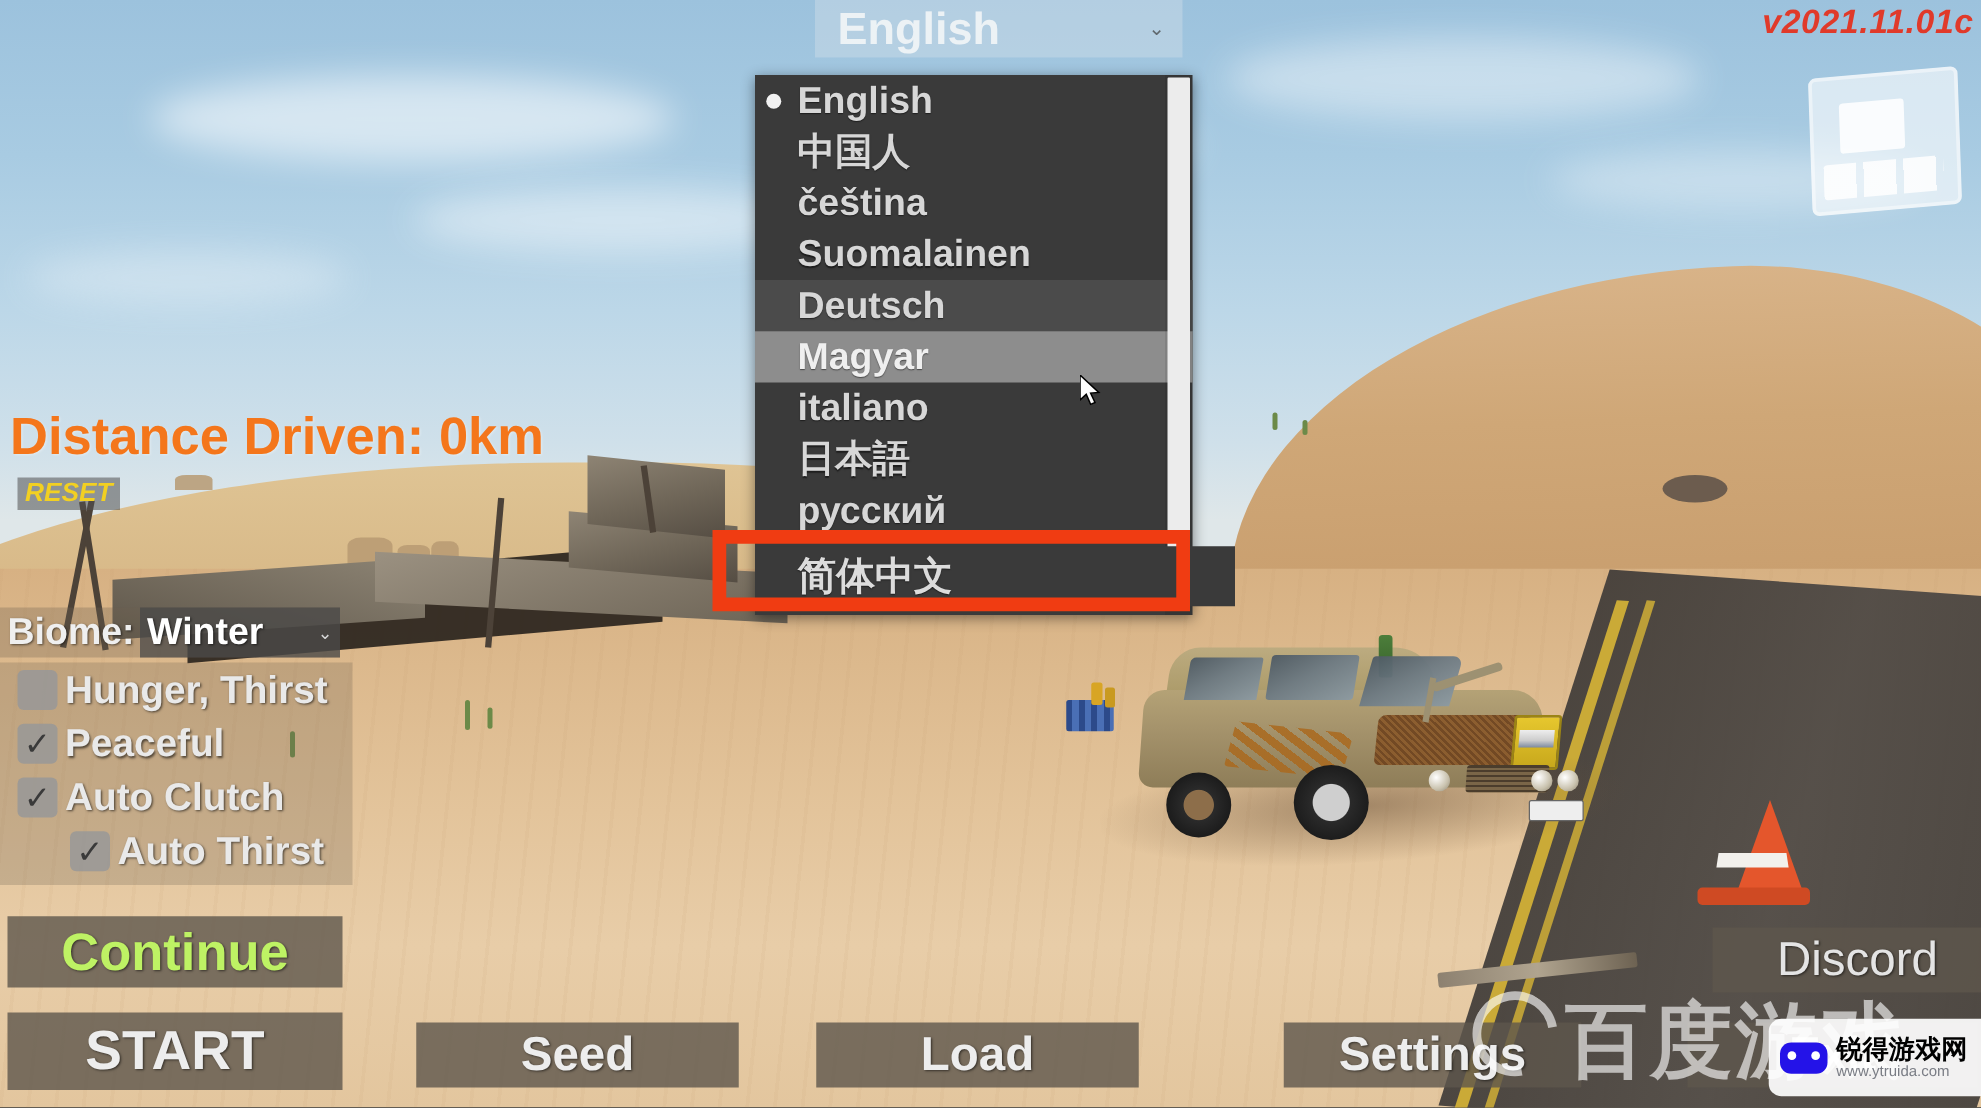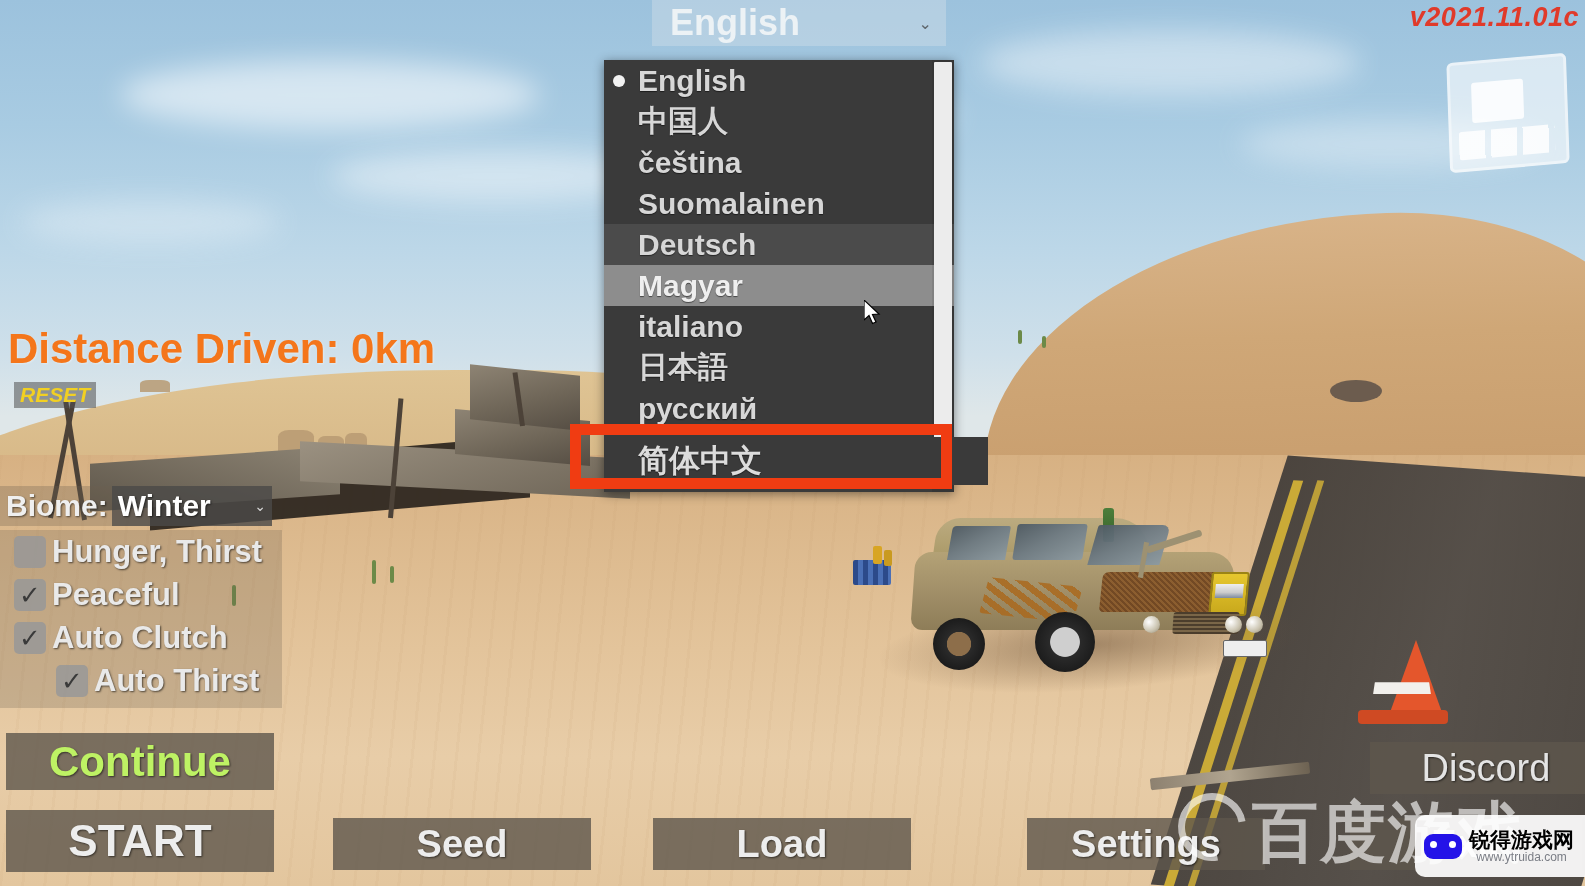--- a/index.html
+++ b/index.html
@@ -516,21 +516,21 @@
     margin-right: 7px;
   }
   #wm-ruide .pad:before, #wm-ruide .pad:after {
     content:""; position:absolute; top:7px; width:7px; height:7px;
     border-radius:50%; background:#fff;
   }
   #wm-ruide .pad:before { left:6px; }
   #wm-ruide .pad:after  { right:6px; }
   #wm-ruide .txt { line-height: 1.05; }
   #wm-ruide .t1 { font-size: 21px; font-weight: bold; color: #000000; white-space: nowrap; }
-  #wm-ruide .t2 { font-size: 12px; color: #7a7d85; white-space: nowrap; text-align: center; }
+  #wm-ruide .t2 { font-size: 12px; color: #7a7d85; white-space: nowrap; }
 </style>
 </head>
 <body>
 
 <div id="screen">
 
   <div class="scene">
     <div class="cloud c1"></div>
     <div class="cloud c2"></div>
     <div class="cloud c3"></div>

